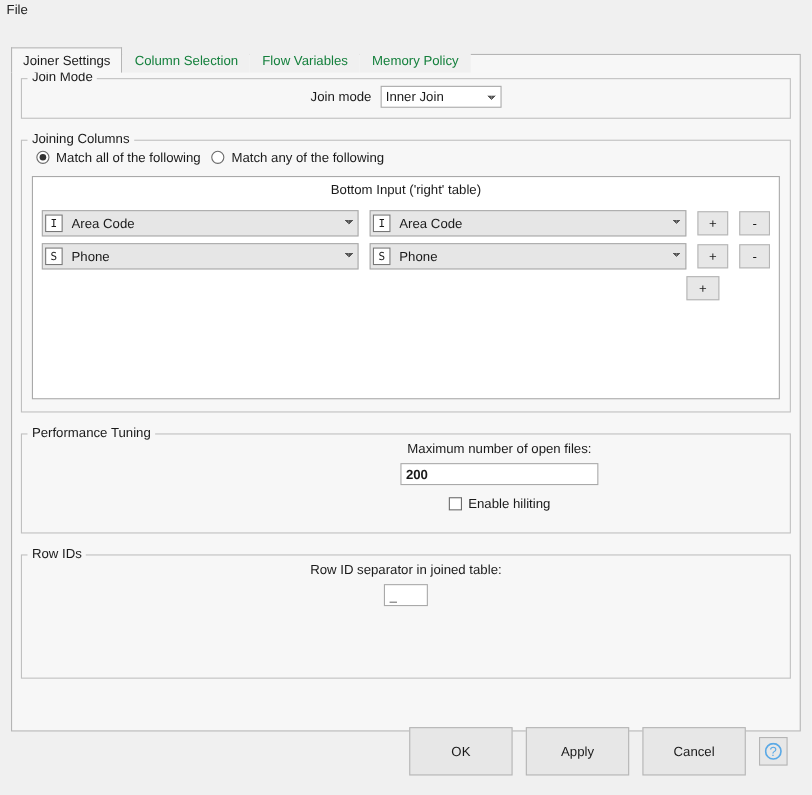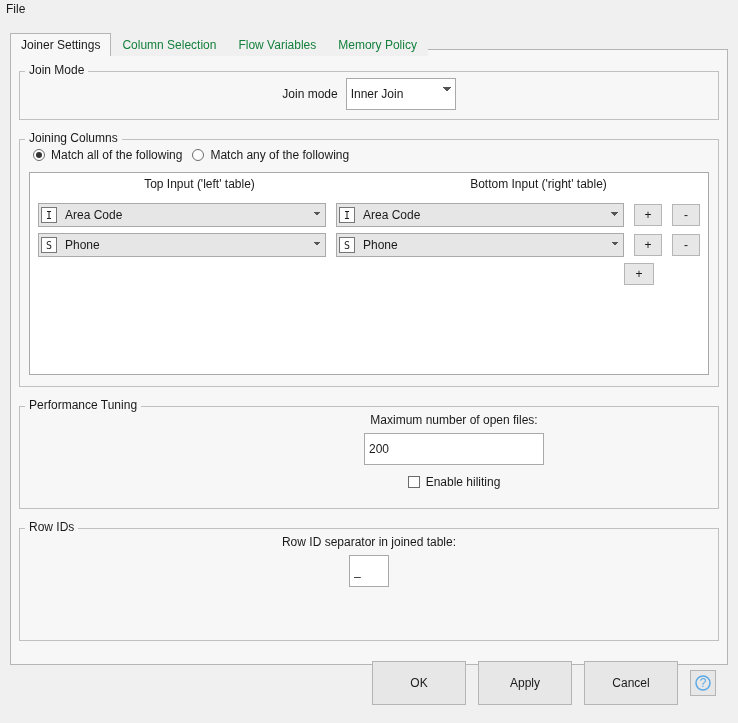--- a/index.html
+++ b/index.html
@@ -17,35 +17,35 @@
   }
   *{box-sizing:border-box;font-family:"Segoe UI",Tahoma,Arial,sans-serif;font-size:12px;color:var(--text);}
   body{margin:0;background:var(--bg);width:738px;height:723px;overflow:hidden;}
   .window{position:relative;width:738px;height:723px;}
   .menubar{position:absolute;left:2px;top:0px;}
   .menubar span{display:inline-block;padding:2px 4px;}
 
   
   .tabs-host{position:absolute;left:10px;top:26px;right:10px;bottom:66px;}
   .tab-strip{display:flex;align-items:flex-end;gap:0;position:relative;z-index:2;}
-  .tab{padding:4px 10px;border:1px solid var(--tab-border);border-bottom:none;background:var(--panel);position:relative;top:7px;cursor:default;}
+  .tab{padding:4px 10px;border:1px solid var(--tab-border);border-bottom:none;background:var(--panel);position:relative;top:17px;cursor:default;}
   .tab.inactive{background:var(--bg);border-top:1px solid transparent;border-left:1px solid transparent;border-right:1px solid transparent;color:#15803d;}
   .tab.inactive{border-bottom:none;}
   .tab-panel{border:1px solid var(--tab-border);background:var(--panel);height:616px;padding:8px 8px 8px 8px;}
 
   
   .group{position:relative;margin:6px 0 12px 0;padding:14px 10px 10px 10px;}
   .group::before{content:"";position:absolute;left:0;right:0;top:7px;bottom:0;border:1px solid var(--line);pointer-events:none;}
   .group-title{position:absolute;left:6px;top:-1px;background:var(--panel);padding:0 4px;}
 
   .row{display:flex;align-items:center;gap:6px;}
   .lbl{white-space:nowrap;}
 
   
-  select,input[type=text]{border:1px solid var(--line-dark);background:var(--white);height:32px;padding:1px 4px;}
+  select,input[type=text]{border:1px solid var(--line-dark);background:var(--white);height:20px;padding:1px 4px;}
   select{appearance:none;-webkit-appearance:none;padding-right:18px;background-image:linear-gradient(45deg,transparent 50%,#555 50%),linear-gradient(-45deg,transparent 50%,#555 50%);background-position:right 8px top 8px,right 4px top 8px;background-size:4px 4px,4px 4px;background-repeat:no-repeat;}
   input[type=text]{padding:1px 4px;}
   .btn{display:inline-flex;align-items:center;justify-content:center;background:var(--btn);border:1px solid var(--btn-bd);height:22px;min-width:28px;cursor:default;padding:0 6px;}
   .btn.big{height:44px;min-width:94px;}
 
   
   .radio{display:inline-flex;align-items:center;gap:6px;margin-right:4px;}
   .radio .dot{width:12px;height:12px;border:1px solid #6b6b6b;border-radius:50%;background:#fff;display:inline-flex;align-items:center;justify-content:center;}
   .radio.checked .dot::after{content:"";width:6px;height:6px;border-radius:50%;background:#333;}
 
@@ -117,21 +117,20 @@
             <span>Match all of the following</span>
           </span>
           <span class="radio">
             <span class="dot"></span>
             <span>Match any of the following</span>
           </span>
         </div>
 
         <div class="cols-wrap">
           <div class="cols-head">
-            <div class="h">Top Input ('left' table)</div>
             <div class="h">Bottom Input ('right' table)</div>
           </div>
           <div class="cols-body">
 
             <div class="col-row">
               <div class="sel">
                 <span class="typebox">I</span>
                 <select><option>Area Code</option></select>
               </div>
               <div class="sel">
@@ -164,21 +163,21 @@
             </div>
 
           </div>
         </div>
       </div>
 
       <div class="group">
         <span class="group-title">Performance Tuning</span>
         <div class="perf-field">
           <span class="lbl">Maximum number of open files:</span>
-          <input type="text" style="width: 180px;" value="200">
+          <input type="text" style="width: 180px; font-weight: bold;" value="200">
         </div>
         <div class="perf-field">
           <span class="chk">
             <span class="box"></span>
             <span>Enable hiliting</span>
           </span>
         </div>
       </div>
 
       <div class="group" style="height:120px">

